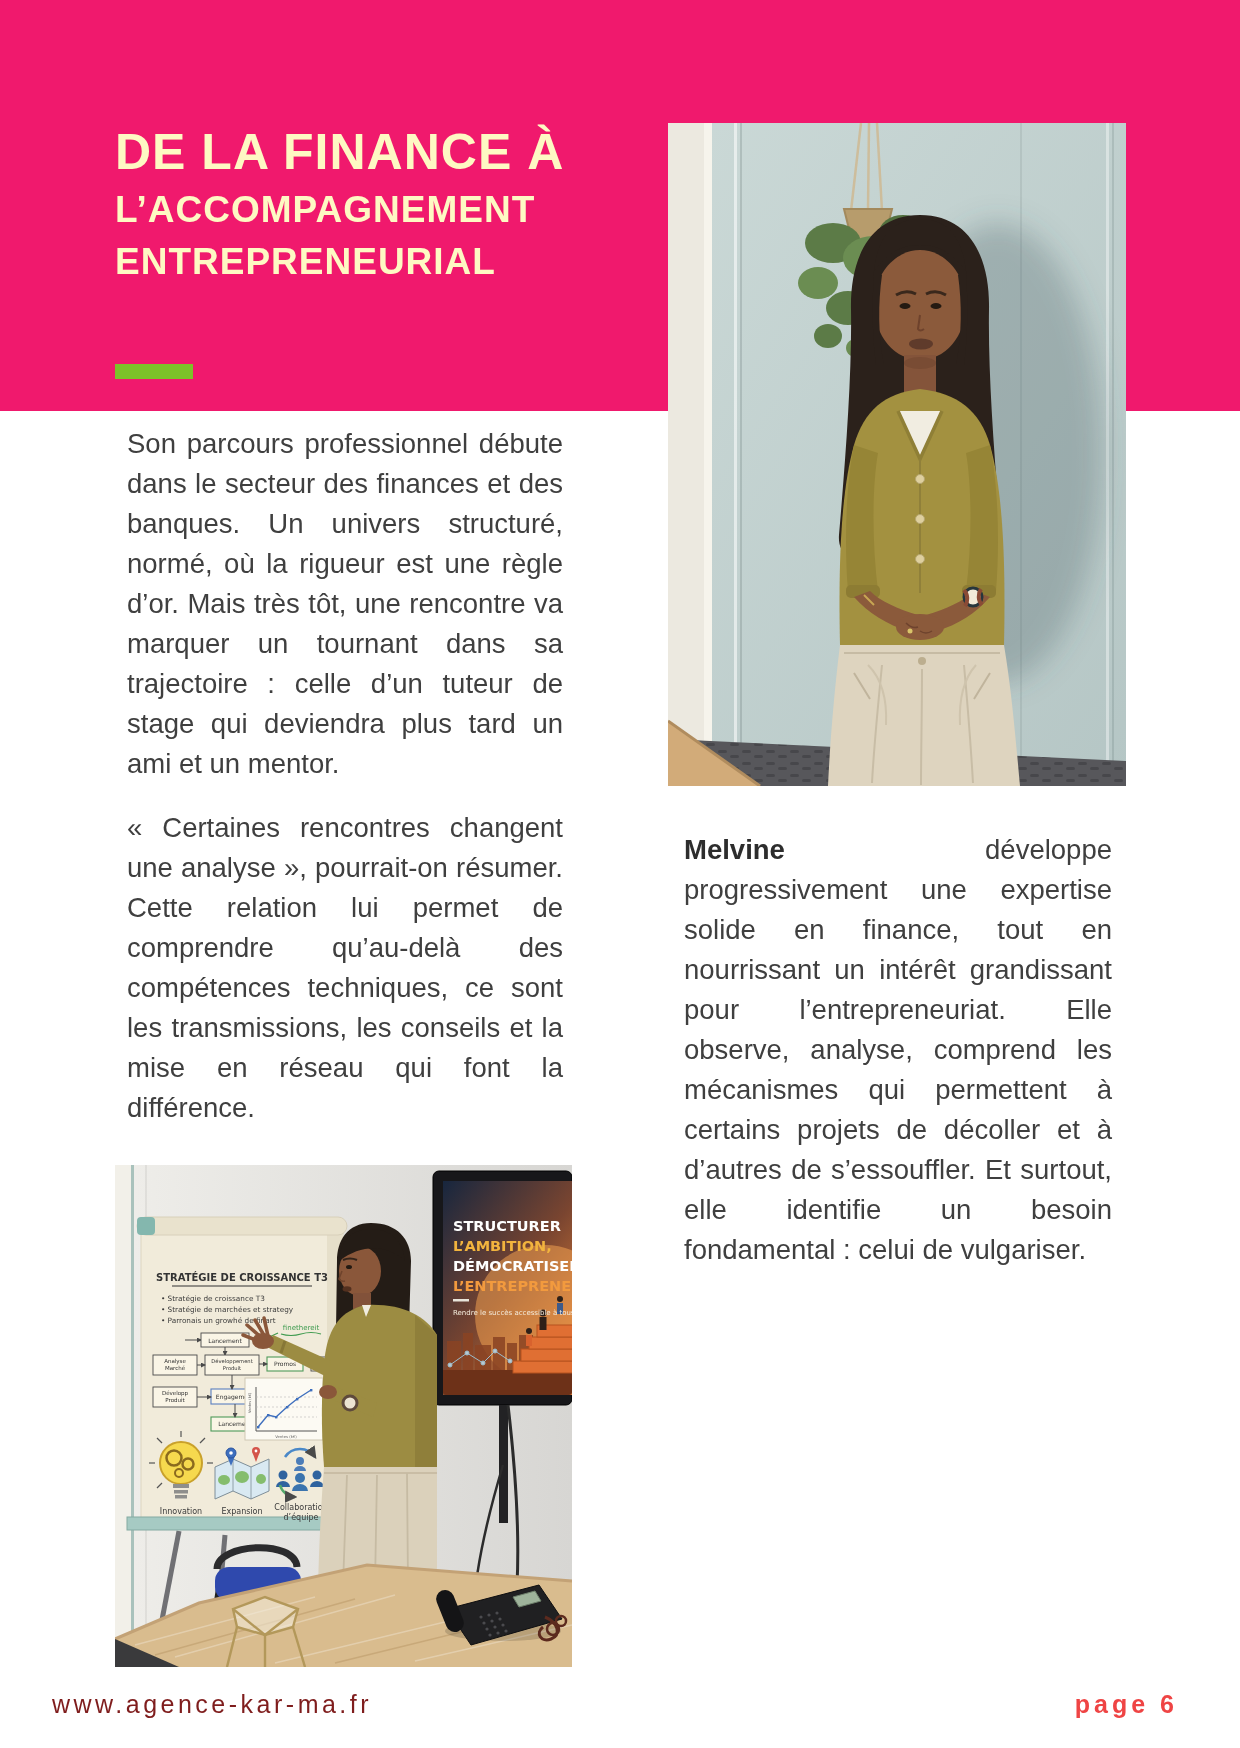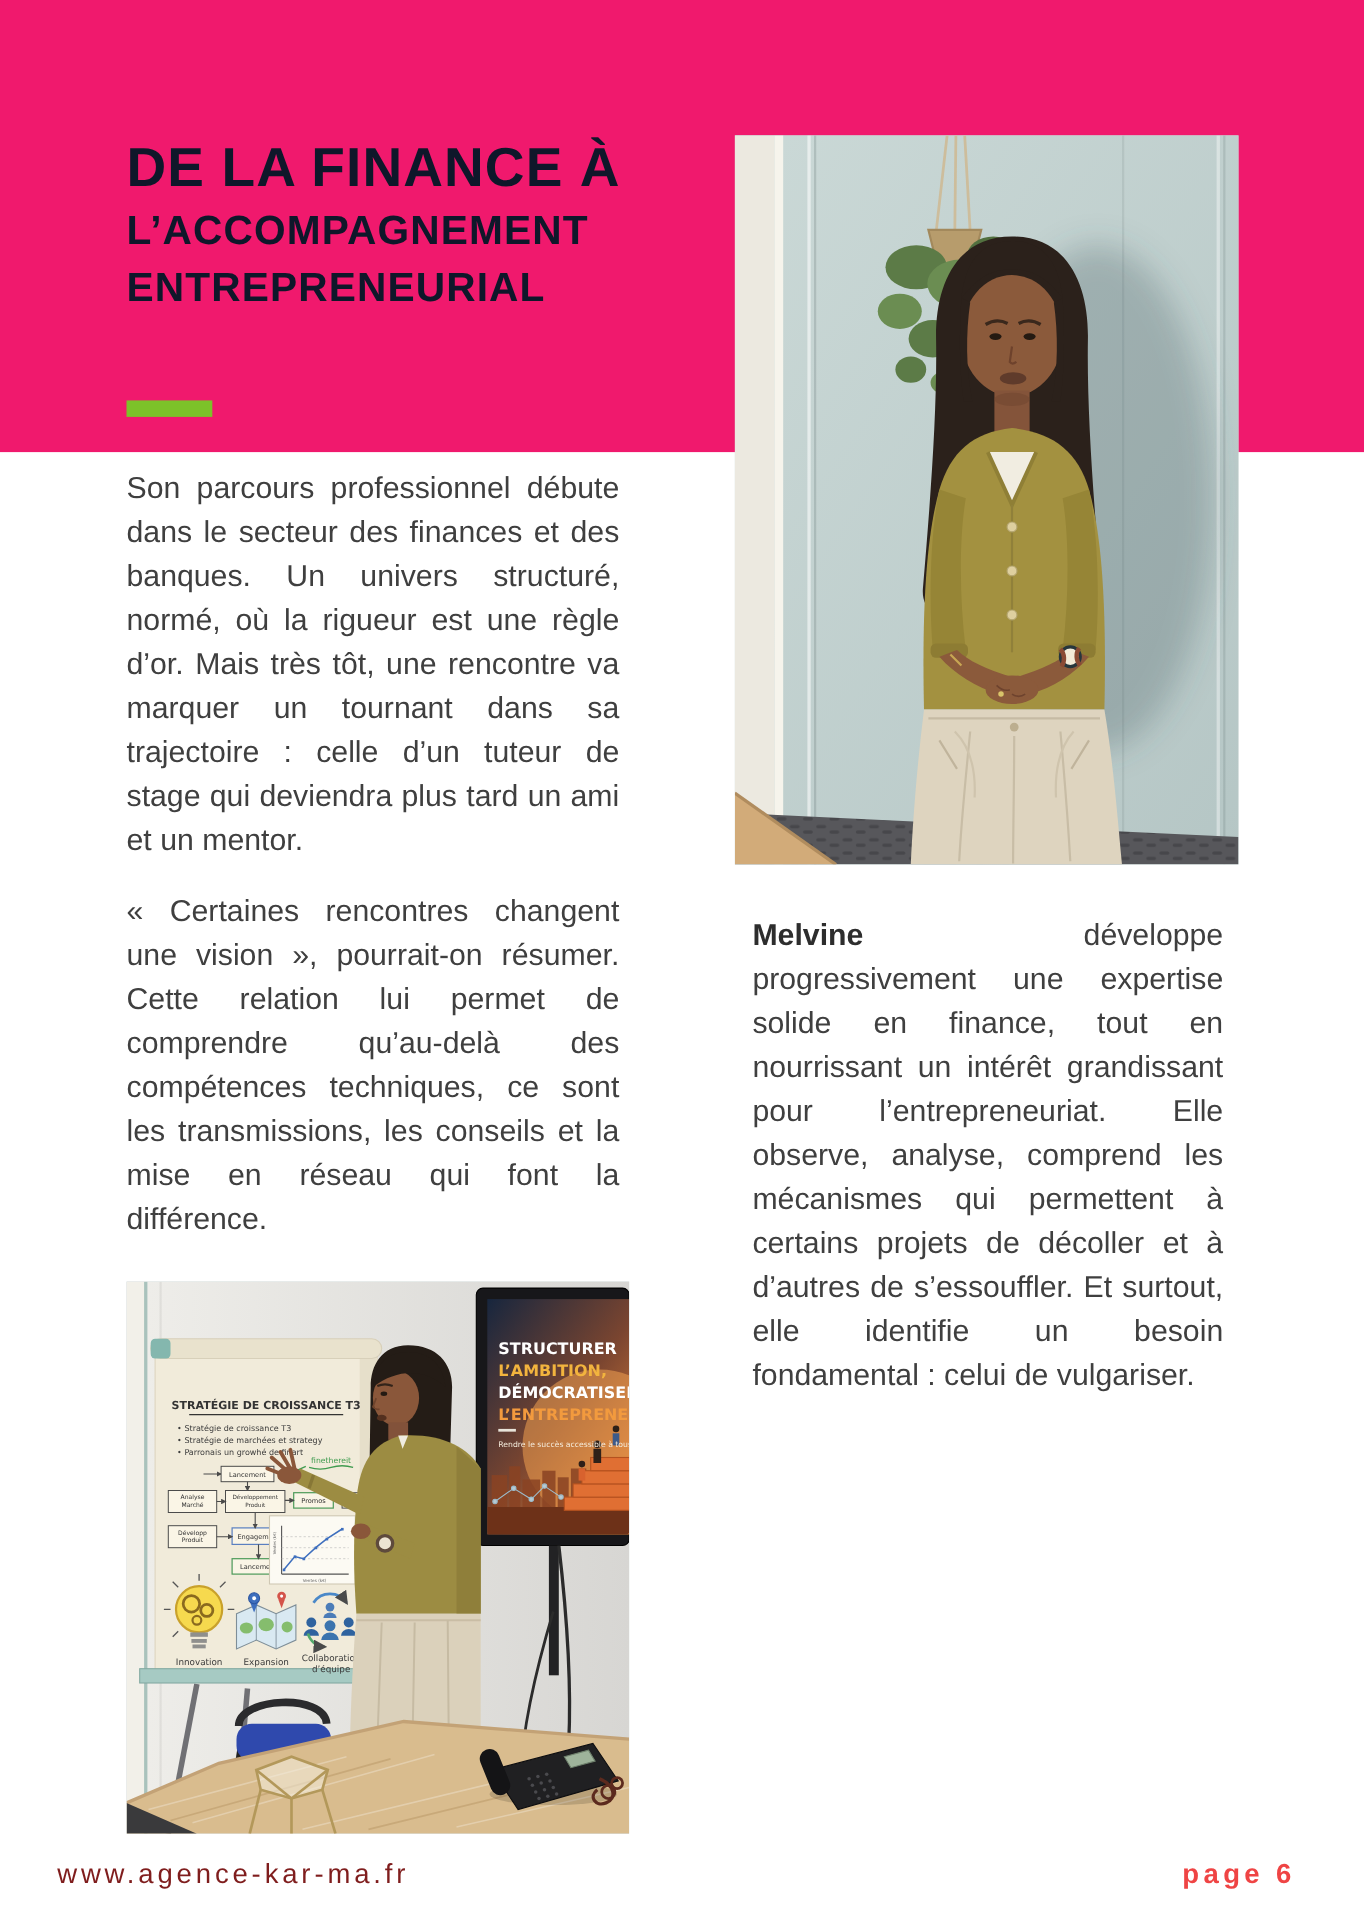--- a/index.html
+++ b/index.html
@@ -1,28 +1,28 @@
 <!DOCTYPE html>
 <html><head>
 <meta charset="utf-8">
 <style>
   html,body{margin:0;padding:0;background:#ffffff;}
   .page{position:relative;width:1240px;height:1748px;background:#ffffff;overflow:hidden;
         font-family:"Liberation Sans","DejaVu Sans",sans-serif;}
   .banner{position:absolute;left:0;top:0;width:1240px;height:411px;background:#F0196D;}
-  .title{position:absolute;left:115px;top:120px;color:#0f172a;font-weight:700;}
+  .title{position:absolute;left:115px;top:120px;color:#fef9c3;font-weight:700;}
   .title-l1{font-size:50px;line-height:64px;letter-spacing:1px;}
   .title-l2{font-size:37px;line-height:52px;letter-spacing:1px;}
   .accent-bar{position:absolute;left:115px;top:364px;width:78px;height:15px;background:#7CC229;}
   .photo{position:absolute;overflow:hidden;background:#cfd9d7;}
   .photo-portrait{left:668px;top:123px;width:458px;height:663px;}
   .photo-presentation{left:115px;top:1165px;width:457px;height:502px;}
   .col{position:absolute;font-size:27.5px;line-height:40px;color:#3f3f3f;
        text-align:justify;text-align-last:left;}
-  .col p{margin:0 0 24px 0;}
+  .col p{margin:0 0 24px 12px;}
   .col-right p{margin:16px;}
   .col-left{left:115px;top:424px;width:448px;}
   .col-right{left:668px;top:814px;width:460px;}
   .lead-bold{font-weight:700;color:#2d2d2d;}
   .footer-site{position:absolute;left:52px;top:1690px;font-size:25px;letter-spacing:3.5px;color:#7f1d1d;}
   .footer-page{position:absolute;right:62px;top:1690px;font-size:25px;letter-spacing:4px;color:#ef4444;font-weight:bold;}
   svg{display:block;}
   svg text{font-family:"DejaVu Sans","Liberation Sans",sans-serif;}
 </style>
 </head>
@@ -125,21 +125,21 @@
         <circle cx="254" cy="538" r="4" fill="#bcae8f"></circle>
         <path d="M214,542 C210,582 206,622 204,660 M254,546 C254,590 253,630 253,662 M296,542 C300,586 303,626 305,660" stroke="#c8bda6" stroke-width="2" fill="none"></path>
         <path d="M200,542 Q220,562 218,602 M308,542 Q290,562 292,602" stroke="#cfc4ad" stroke-width="2" fill="none"></path>
         <path d="M186,550 L202,576 M322,550 L306,576" stroke="#c0b49c" stroke-width="2"></path>
       </g>
     </svg>
   </figure>
 
   <div class="col col-left">
     <p>Son parcours professionnel débute dans le secteur des finances et des banques. Un univers structuré, normé, où la rigueur est une règle d’or. Mais très tôt, une rencontre va marquer un tournant dans sa trajectoire : celle d’un tuteur de stage qui deviendra plus tard un ami et un mentor.</p>
-    <p>« Certaines rencontres changent une vision », pourrait-on résumer. Cette relation lui permet de comprendre qu’au-delà des compétences techniques, ce sont les transmissions, les conseils et la mise en réseau qui font la différence.</p>
+    <p>« Certaines rencontres changent une analyse », pourrait-on résumer. Cette relation lui permet de comprendre qu’au-delà des compétences techniques, ce sont les transmissions, les conseils et la mise en réseau qui font la différence.</p>
   </div>
 
   <div class="col col-right">
     <p><span class="lead-bold">Melvine</span> <span>développe progressivement une expertise solide en finance, tout en nourrissant un intérêt grandissant pour l’entrepreneuriat. Elle observe, analyse, comprend les mécanismes qui permettent à certains projets de décoller et à d’autres de s’essouffler. Et surtout, elle identifie un besoin fondamental : celui de vulgariser.</span></p>
   </div>
 
   <figure class="photo photo-presentation" style="margin:0">
     <svg viewBox="0 0 457 502" width="457" height="502">
       <defs>
         <linearGradient id="wallp" x1="0" y1="0" x2="1" y2="0">

